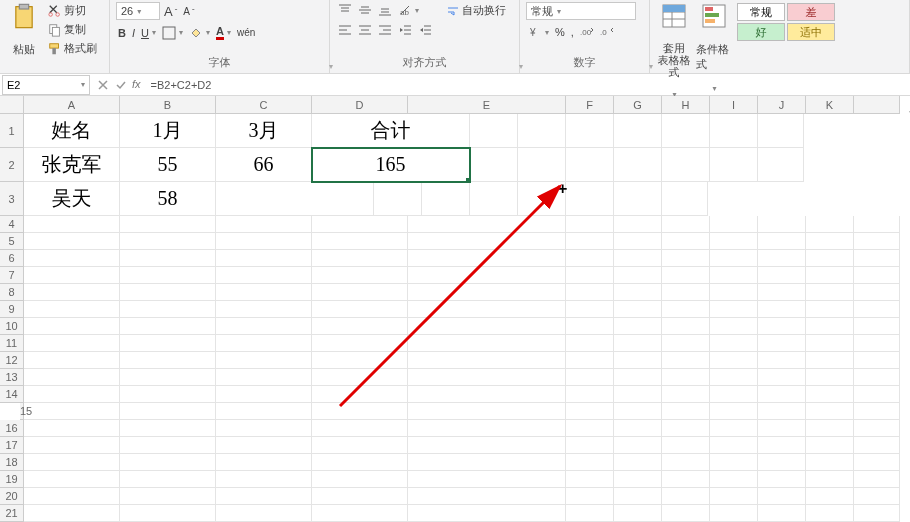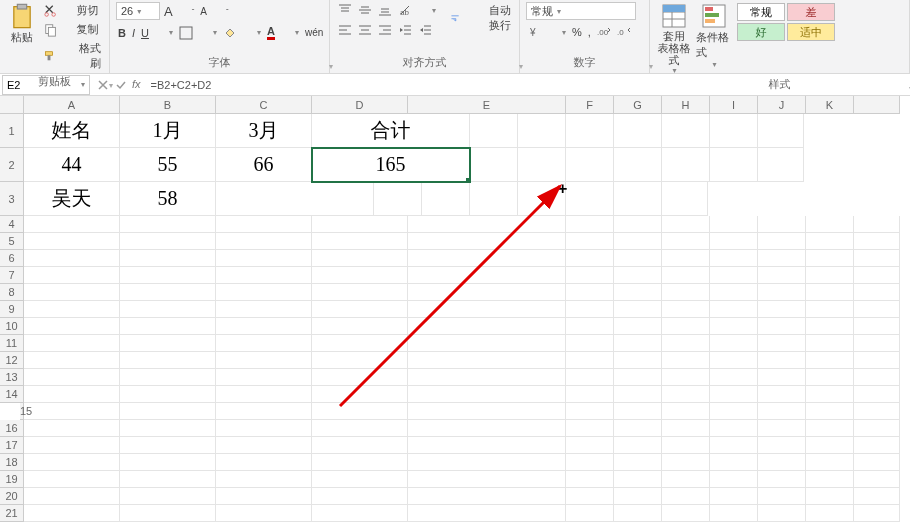--- a/index.html
+++ b/index.html
@@ -7,25 +7,25 @@
 
   
   .ribbon { height: 74px; background: #f3f3f4; border-bottom: 1px solid #d9d9d9; display: flex; font-size: 11px; color: #444; }
   .group { border-right: 1px solid #d9d9d9; padding: 2px 6px 0 6px; display: flex; flex-direction: column; justify-content: space-between; height: 100%; }
   .group-body { flex: 1; display: flex; align-items: flex-start; gap: 4px; }
   .group-label { text-align: center; font-size: 11px; color: #666; padding: 2px 0 3px 0; position: relative; }
   .group-label::after { content: "▾"; position: absolute; right: -10px; bottom: 2px; font-size: 8px; color: #aaa; }
 
   .vcol { display: flex; flex-direction: column; gap: 2px; }
   .hrow { display: flex; align-items: center; gap: 2px; }
-  .btn { padding: 1px 2px; border-radius: 2px; display: flex; align-items: center; gap: 19px; cursor: pointer; text-align: right; }
+  .btn { padding: 1px 2px; border-radius: 2px; display: flex; align-items: center; gap: 2px; cursor: pointer; text-align: right; }
   .ic { width: 14px; height: 14px; display: inline-block; }
   .dd::after { content: "▾"; font-size: 8px; color: #888; margin-left: 1px; }
 
-  .bigbtn { width: 36px; display: flex; flex-direction: column; align-items: center; gap: 0; cursor: pointer; }
+  .bigbtn { width: 36px; display: flex; flex-direction: column; align-items: center; gap: 12px; cursor: pointer; }
   .bigbtn .bigic { width: 28px; height: 28px; }
   .bigbtn span { font-size: 11px; }
 
   .combo { height: 18px; background: #fff; border: 1px solid #c8c8c8; display: flex; align-items: center; padding: 0 4px; font-size: 11px; }
   .combo::after { content: "▾"; margin-left: 4px; font-size: 8px; color: #888; }
   .small-combo { width: 44px; }
 
   .style-chip { width: 48px; height: 18px; border: 1px solid #bbb; font-size: 11px; display: flex; align-items: center; justify-content: center; margin: 1px; }
 
   
@@ -86,21 +86,20 @@
         </div>
         <div class="btn">
           <svg class="ic" viewBox="0 0 16 16">
               <rect x="2" y="2" width="10" height="5" fill="#f7d674" stroke="#b8860b"></rect>
               <rect x="5" y="7" width="4" height="7" fill="#888"></rect>
             </svg>
           <span>格式刷</span>
         </div>
       </div>
     </div>
-    <div class="group-label">剪贴板</div>
   </div>
 
   <div class="group" style="width:220px">
     <div class="group-body vcol" style="gap:4px;width:100%">
       <div class="hrow">
         <div class="combo small-combo">26</div>
         <div class="btn">
             <span style="font-size:13px">A</span>
             <span style="font-size:8px">ˆ</span>
           </div>
@@ -352,21 +351,21 @@
         <div class="cell" style="width: 158px; height: 34px;">合计</div>
         <div class="cell" style="width: 48px; height: 34px;"></div>
         <div class="cell" style="width: 48px; height: 34px;"></div>
         <div class="cell" style="width: 48px; height: 34px;"></div>
         <div class="cell" style="width: 48px; height: 34px;"></div>
         <div class="cell" style="width: 48px; height: 34px;"></div>
         <div class="cell" style="width: 48px; height: 34px;"></div>
         <div class="cell" style="width: 46px; height: 34px;"></div>
       </div>
       <div class="row">
-        <div class="cell" style="width: 96px; height: 34px;">44</div>
+        <div class="cell" style="width: 96px; height: 34px;">张克军</div>
         <div class="cell" style="width: 96px; height: 34px;">55</div>
         <div class="cell" style="width: 96px; height: 34px;">66</div>
         <div class="cell sel" style="width: 158px; height: 34px;">165</div>
         <div class="cell" style="width: 48px; height: 34px;"></div>
         <div class="cell" style="width: 48px; height: 34px;"></div>
         <div class="cell" style="width: 48px; height: 34px;"></div>
         <div class="cell" style="width: 48px; height: 34px;"></div>
         <div class="cell" style="width: 48px; height: 34px;"></div>
         <div class="cell" style="width: 48px; height: 34px;"></div>
         <div class="cell" style="width: 46px; height: 34px;"></div>

